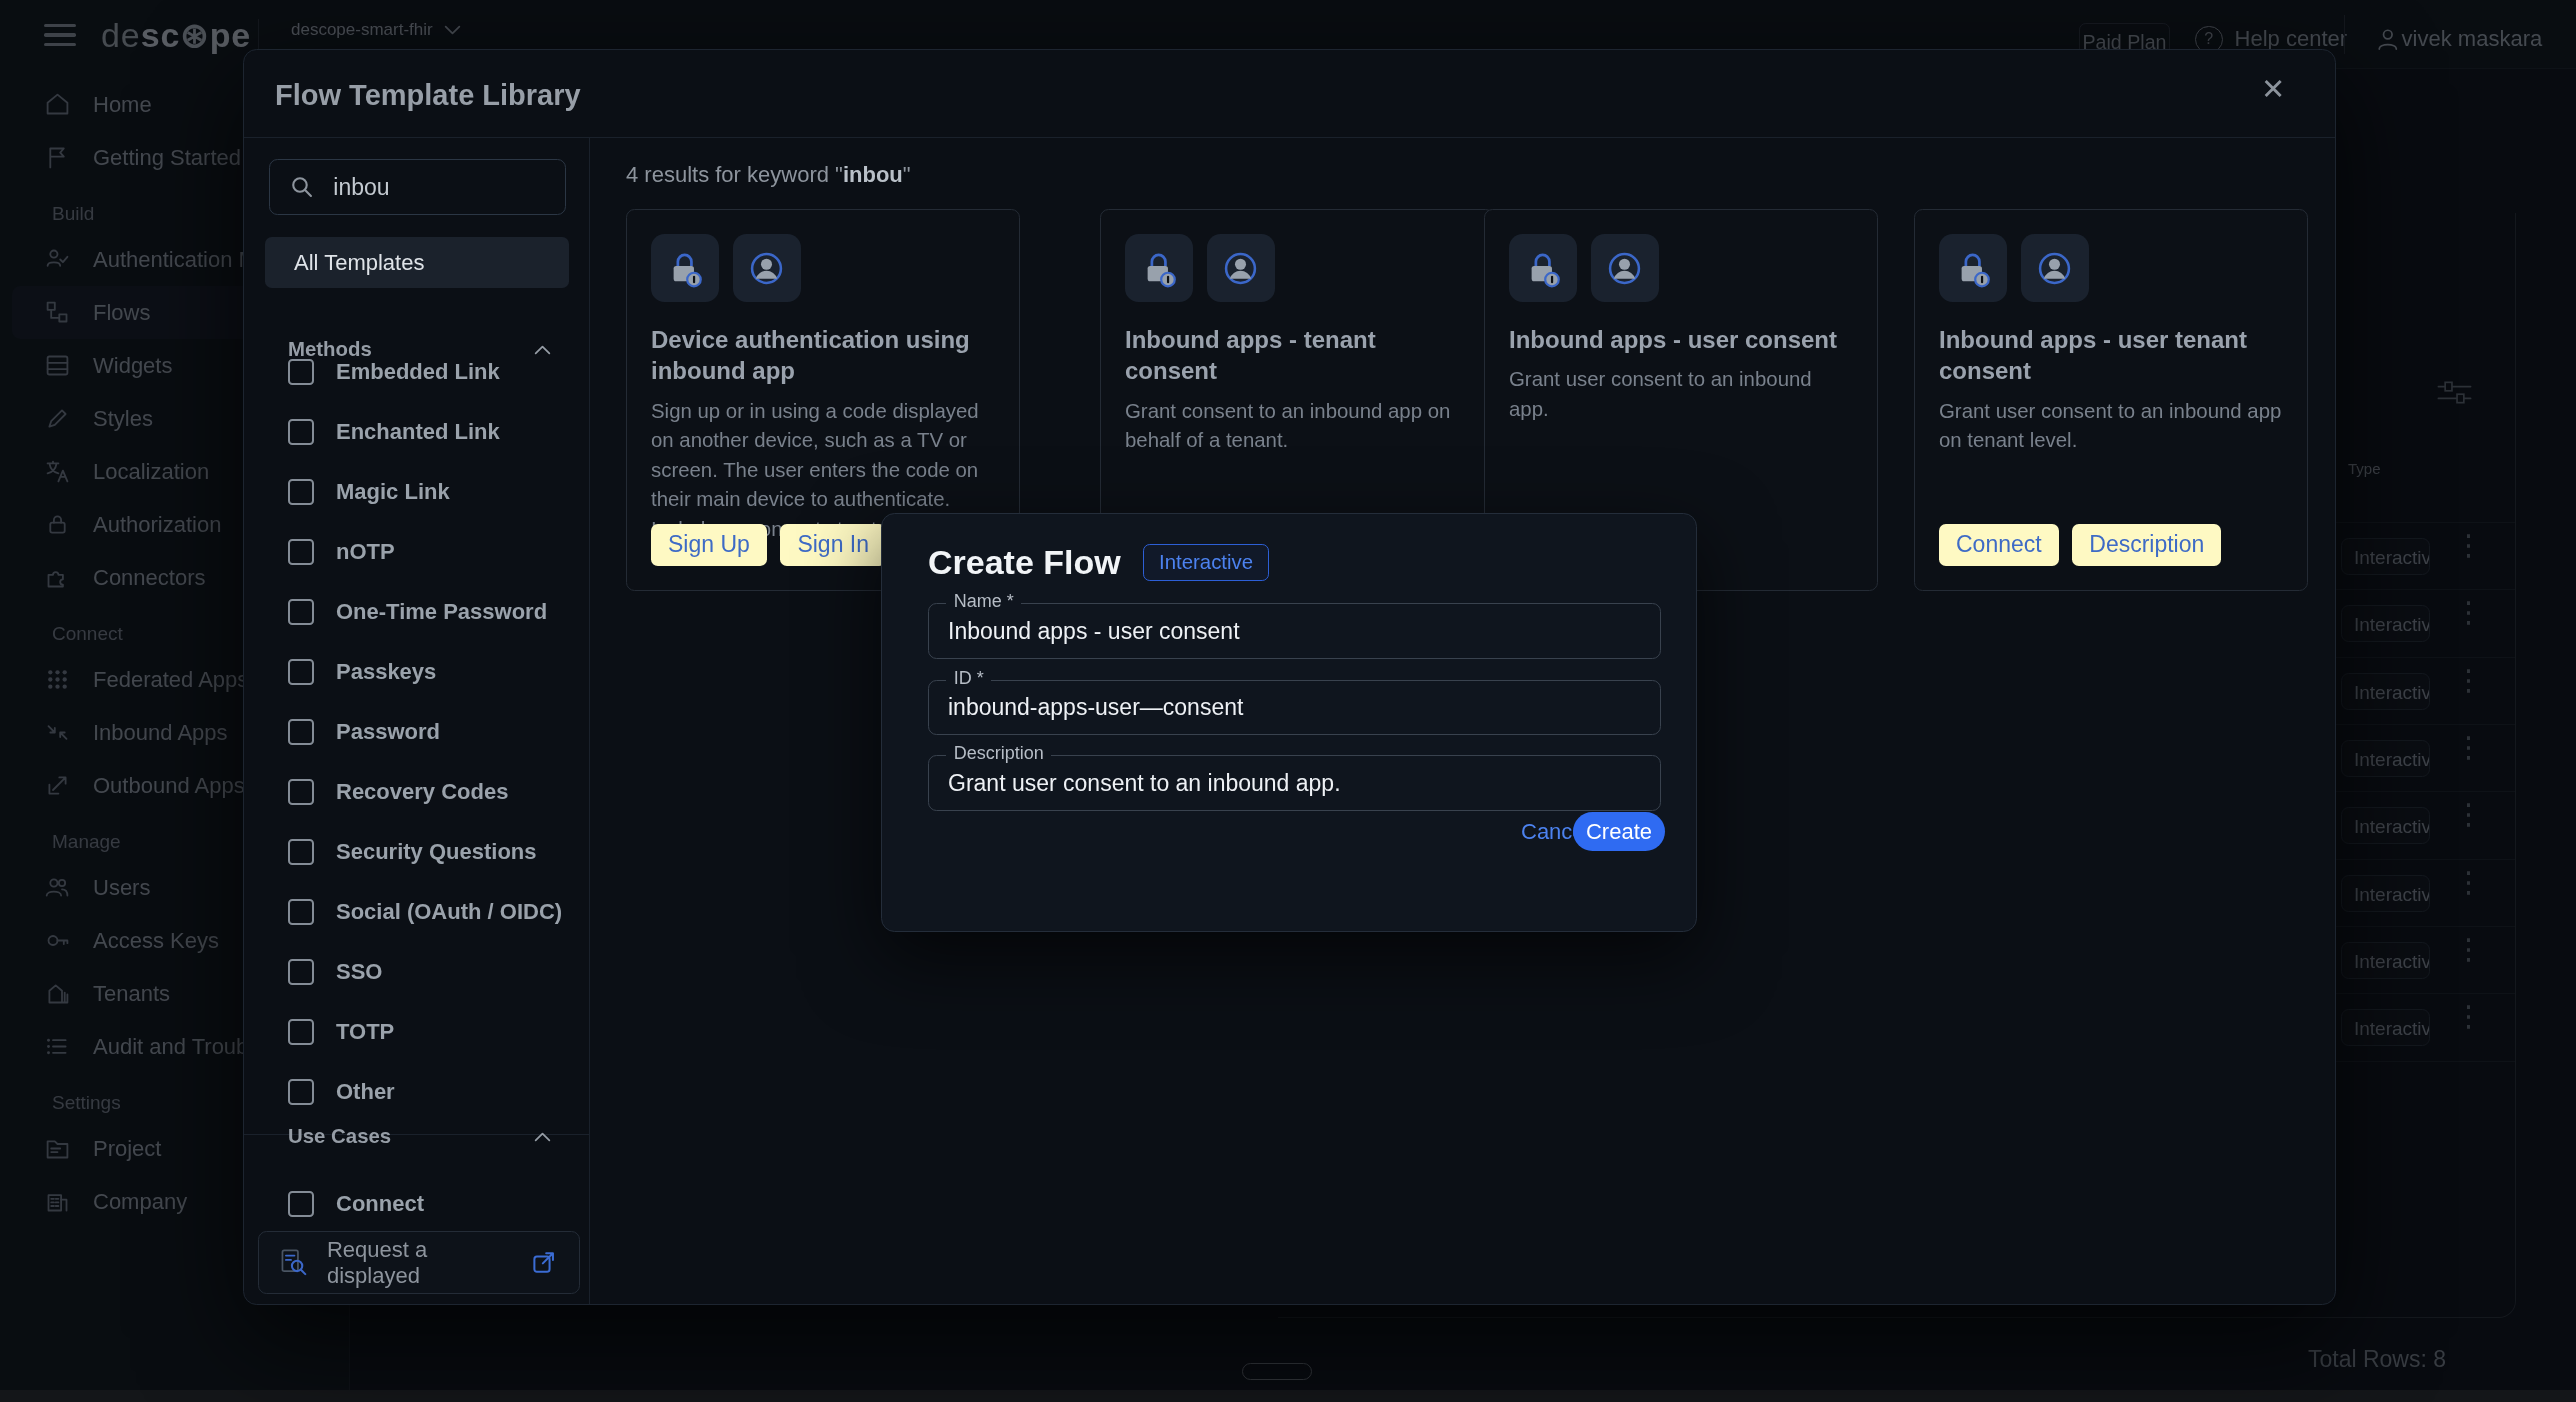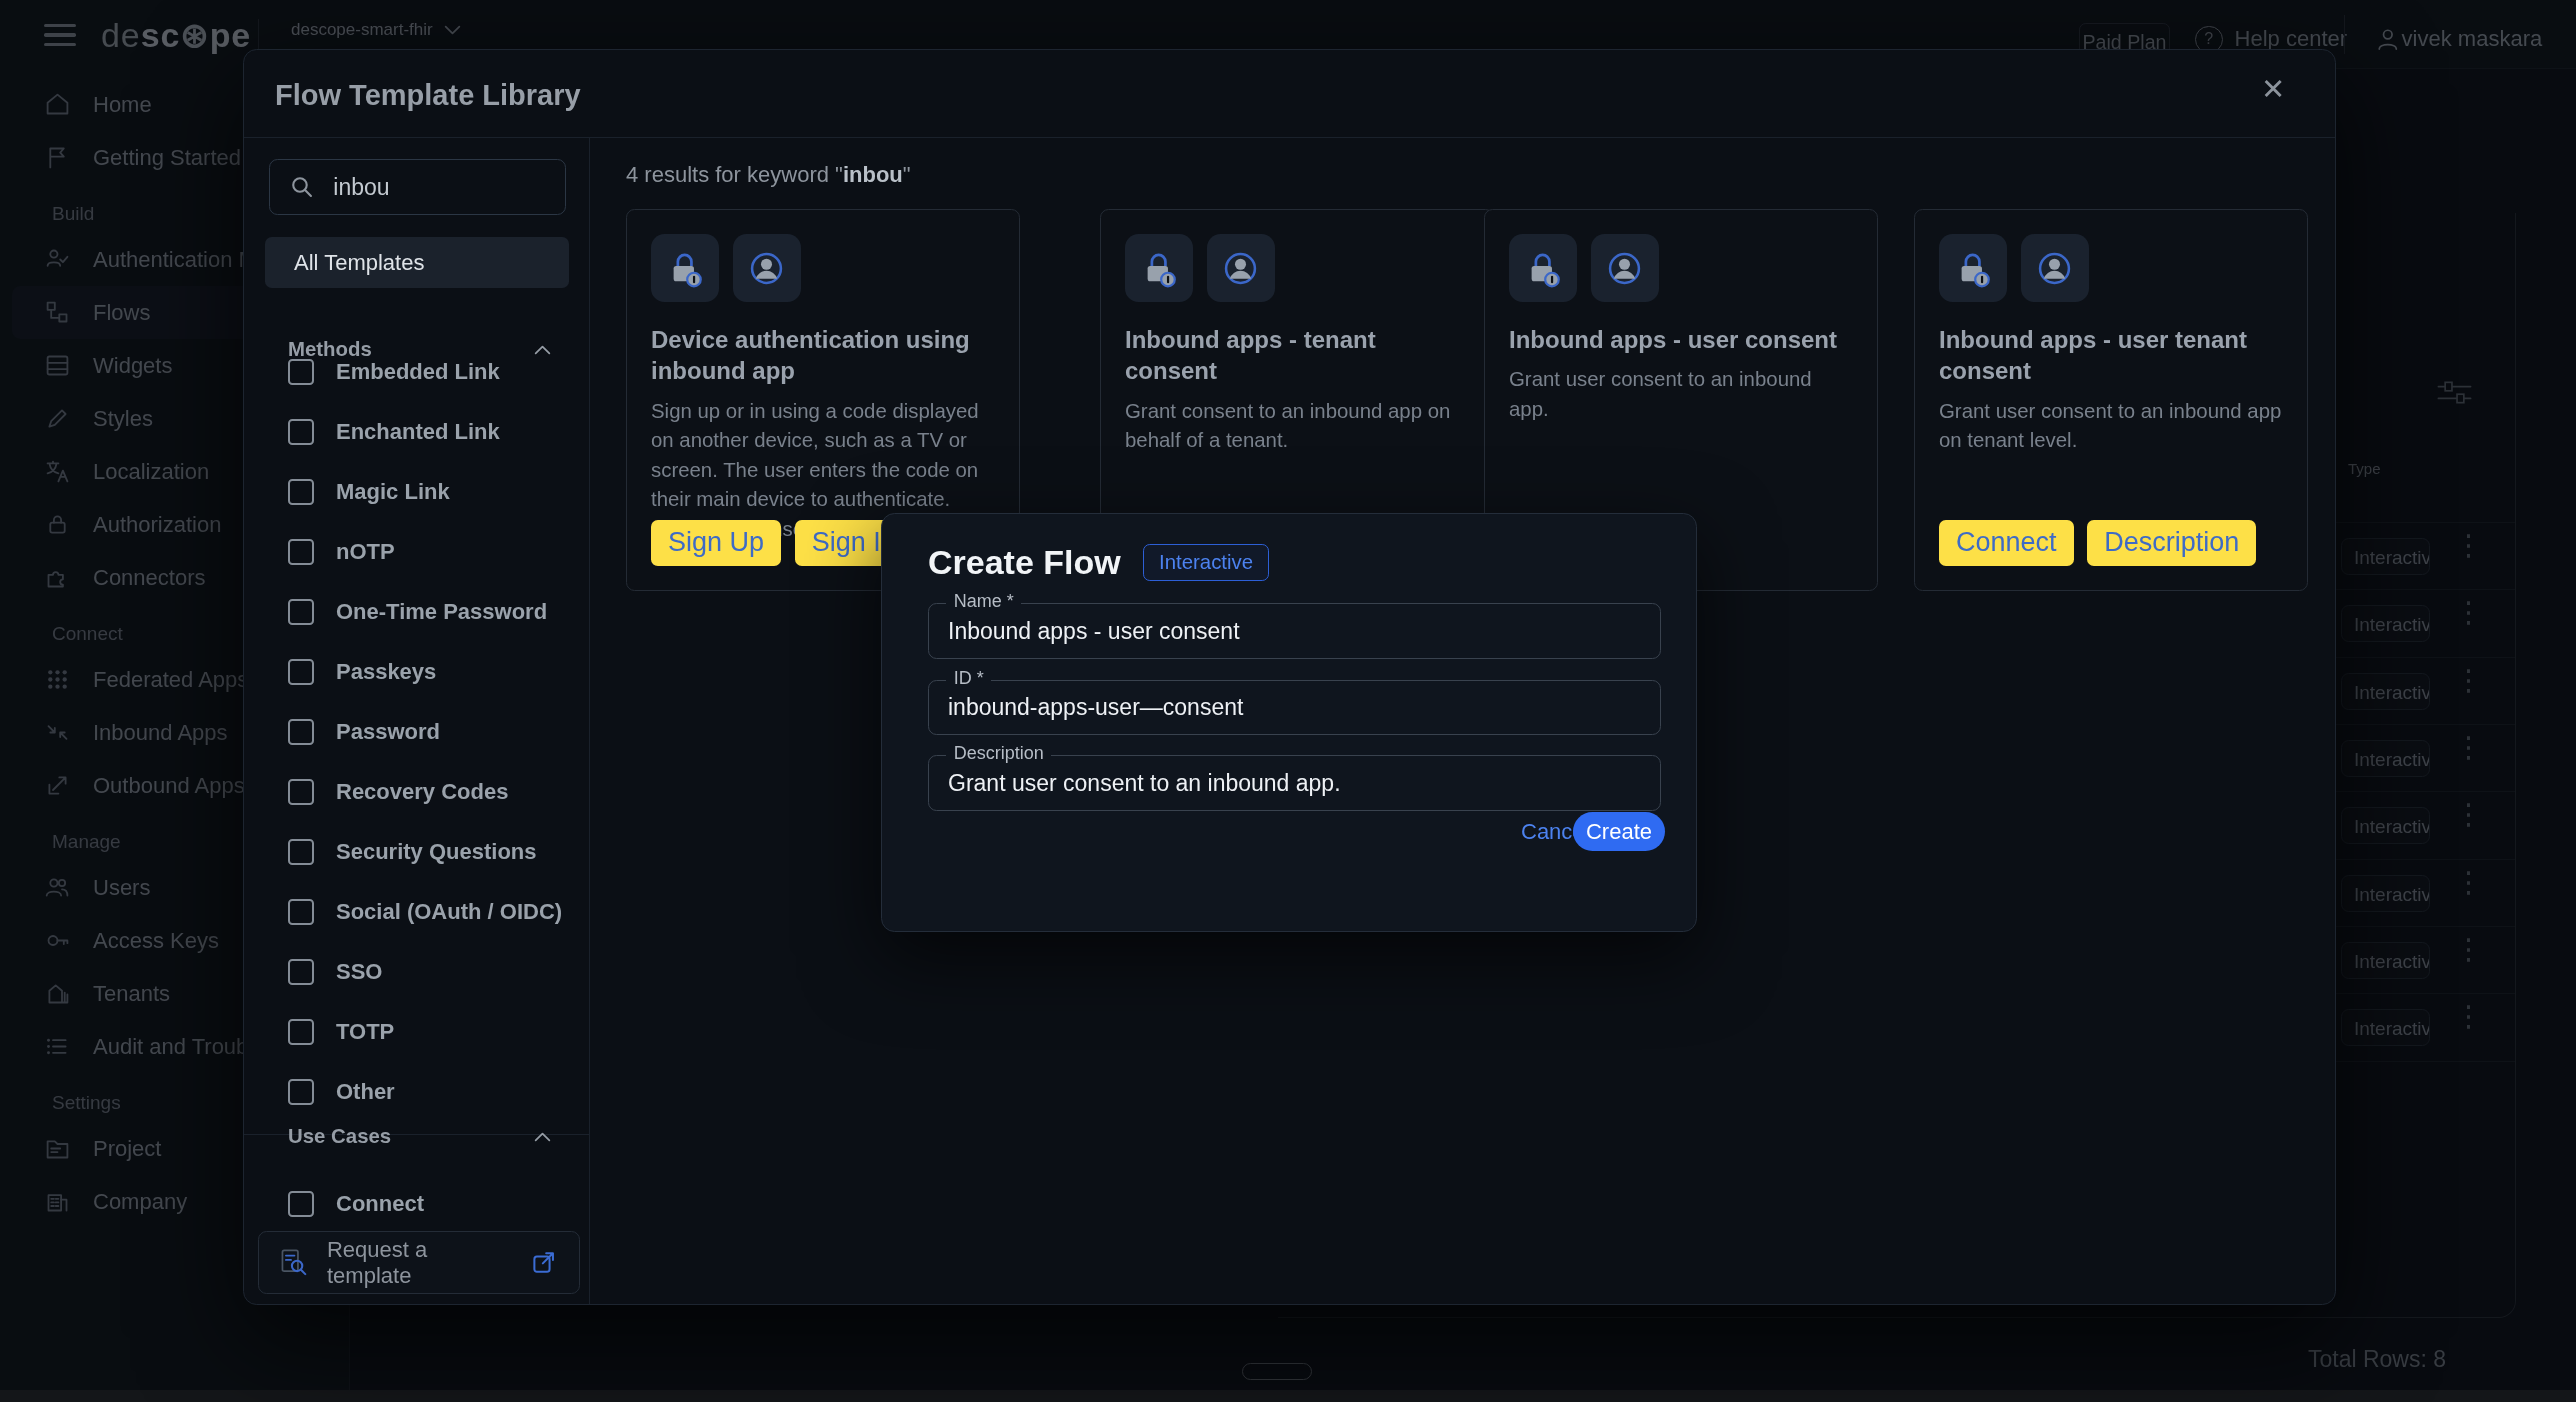--- a/index.html
+++ b/index.html
@@ -75,21 +75,21 @@
   
   #results{position:absolute;left:382px;top:112px;font-size:22px;color:#8d949d;}
   #results b{color:#b9c0c8;}
   .card{position:absolute;top:159px;width:394px;height:382px;border:1.3px solid #242b35;border-radius:8.5px;background:#0c1016;
         box-sizing:border-box;padding:24px;cursor:pointer;}
   .tiles{display:flex;gap:13.6px;}
   .tile{width:68px;height:68px;background:#1a222e;border-radius:13.6px;display:flex;align-items:center;justify-content:center;}
   .c-title{margin-top:22px;font-size:24px;font-weight:700;color:#9aa2ad;line-height:1.3;}
   .c-desc{margin-top:10.2px;font-size:20.4px;color:#79818c;line-height:1.45;}
   .c-tags{position:absolute;left:24px;bottom:24px;display:flex;gap:13.6px;}
-  .tag{background:#fde047;border-radius:6.8px;padding:7.7px 17px;font-size:27px;color:#3e6bc6;white-space:nowrap;}
+  .tag{background:#fef9c3;border-radius:6.8px;padding:7.7px 17px;font-size:23px;color:#3e6bc6;white-space:nowrap;}
 
   
   #dialog{position:absolute;left:881px;top:465px;width:816px;height:419px;background:#0f151e;border:0.9px solid #242d3a;
           border-radius:13.6px;box-shadow:0 25.6px 77px rgba(0,0,0,.65);z-index:20;box-sizing:border-box;margin-top:48px;}
   #d-head{position:absolute;left:46px;top:29px;display:flex;align-items:center;gap:22px;}
   #d-title{font-size:34px;font-weight:700;color:#f1f4f7;}
   #d-badge{border:1.3px solid #2d5fd6;border-radius:6.8px;color:#4c82ef;font-size:20.4px;padding:6px 15.3px;background:rgba(45,95,214,.06);}
   .field{position:absolute;left:46px;width:733px;border:1.3px solid #39424e;border-radius:8.5px;box-sizing:border-box;}
   .field label{position:absolute;top:-12.8px;left:17px;background:#0f151e;padding:0 7.7px;font-size:18px;color:#b6bdc6;}
   .field input{width:100%;background:transparent;border:none;outline:none;color:#eef1f5;font-size:23px;font-family:inherit;
@@ -419,21 +419,21 @@
         </div>
     </div>
 
     <div id="req-btn">
       <svg width="31" height="31" viewBox="0 0 36 36">
           <rect x="4" y="4" width="18" height="24" rx="2" fill="none" stroke="#4a5563" stroke-width="2"></rect>
           <path d="M8 10h10M8 15h6" stroke="#3b67c9" stroke-width="2" stroke-linecap="round"></path>
           <circle cx="21" cy="22" r="6" fill="none" stroke="#3b67c9" stroke-width="2.4"></circle>
           <path d="M25.5 26.5l5 5" stroke="#3b67c9" stroke-width="2.4" stroke-linecap="round"></path>
         </svg>
-      <span class="grow">Request a template</span>
+      <span class="grow">Request a displayed</span>
       <svg width="27" height="27" viewBox="0 0 32 32">
           <rect x="4" y="9" width="18" height="18" rx="3" fill="none" stroke="#3b6cd4" stroke-width="2.4"></rect>
           <path d="M14 17L26 5M18 5h8v8" fill="none" stroke="#3b6cd4" stroke-width="2.4" stroke-linecap="round" stroke-linejoin="round"></path>
         </svg>
     </div>
 
     <div id="results"><span>4 results for keyword "</span><b>inbou</b><span>"</span></div>
 
     <div class="card" style="left:382px;">
       <div class="tiles">

